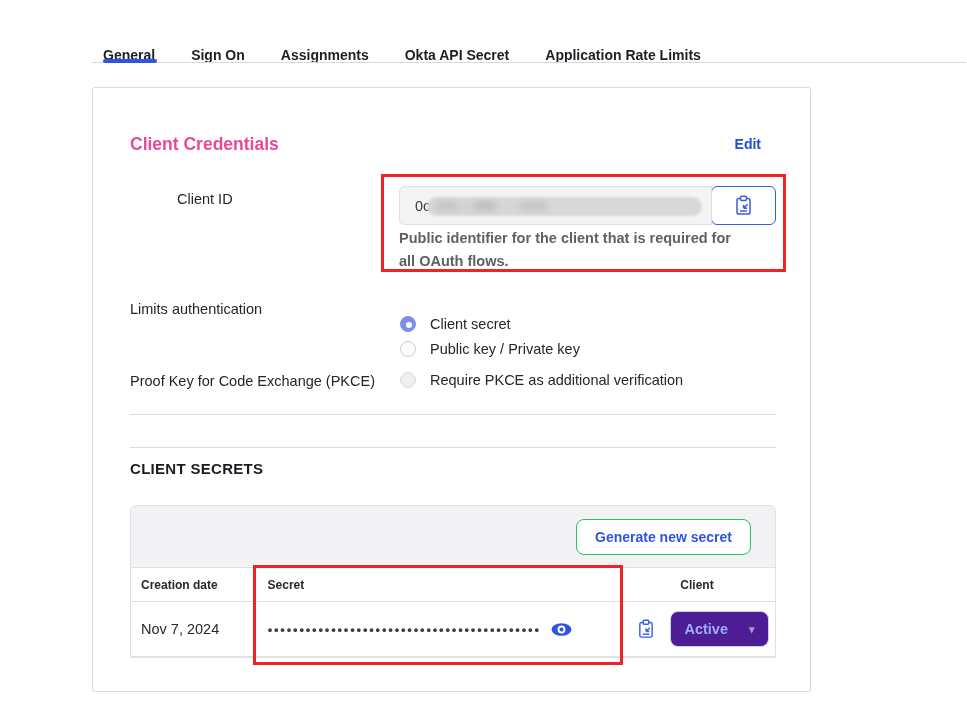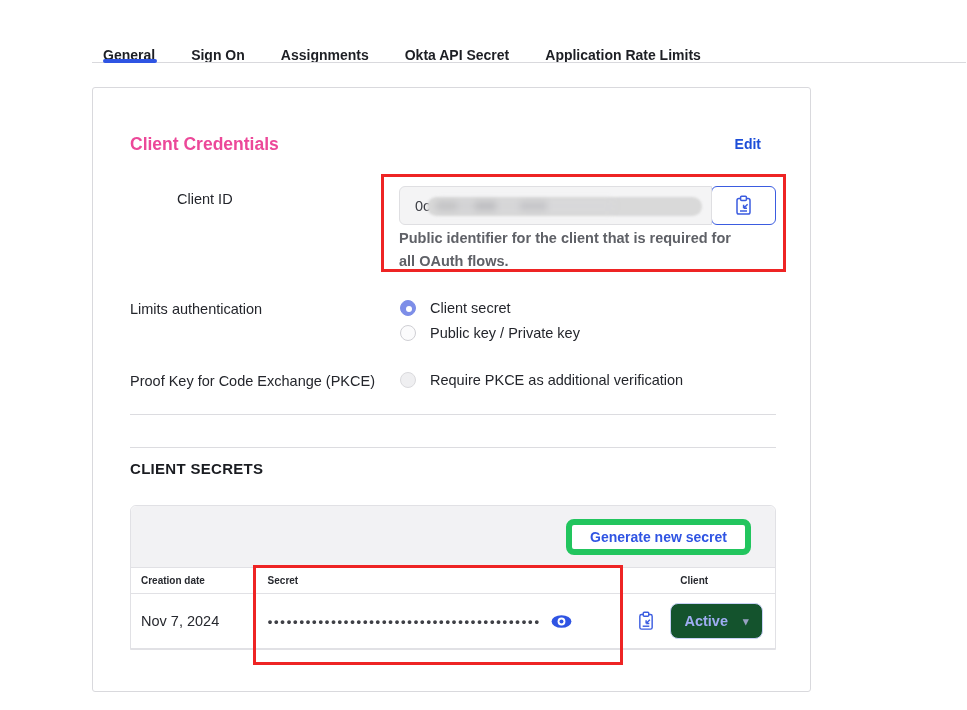--- a/index.html
+++ b/index.html
@@ -42,57 +42,57 @@
     background:linear-gradient(90deg,#c4c4c6 0 12%, #d2d2d4 12% 22%, #bfbfc2 22% 34%, #d5d5d7 34% 47%, #c6c6c9 47% 62%, #d8d8da 62% 100%);
     filter:blur(3px);
   }
   .copy-btn {
     width:65px; height:39px; margin-left:-1px; background:#fff; border:1px solid #3b5ce0;
     border-radius:6px; display:flex; align-items:center; justify-content:center; cursor:pointer;
   }
   .help-text { position:absolute; left:306px; top:139px; width:352px; font-size:14.5px; line-height:23px; color:#5f6167;font-weight:bold; }
 
   
-  .auth-group { position:absolute; left:307px; top:212px; display:flex; flex-direction:column; gap:9px; }
+  .auth-group { position:absolute; left:307px; top:228px; display:flex; flex-direction:column; gap:9px; }
   .choice-row { display:flex; align-items:center; gap:14px; cursor:pointer; }
   .radio { width:16px; height:16px; border-radius:50%; flex:0 0 auto; }
   .radio.selected { background:#7d8ee8; border:1px solid #7d8ee8; position:relative; }
   .radio.selected::after { content:""; position:absolute; left:5px; top:5px; width:6px; height:6px; border-radius:50%; background:#fff; }
   .radio.unselected { background:#fbfbfc; border:1.5px solid #cfcfd4; }
   .checkbox-circle { width:16px; height:16px; border-radius:50%; background:#efeff1; border:1.5px solid #dadadd; flex:0 0 auto; }
   .choice-label { font-size:14.5px; color:#24262c; }
   .pkce-group { position:absolute; left:307px; top:284px; }
 
   .divider { position:absolute; left:37px; width:646px; height:1px; background:#dcdce0; }
 
   .secrets-title { position:absolute; left:37px; top:372px; font-size:15px; font-weight:700; letter-spacing:.3px; color:#1a1c21; }
 
   
   .secrets-table { position:absolute; left:37px; top:417px; width:646px; border:1px solid #e1e1e5; border-radius:6px 6px 0 0; background:#fff; }
   .table-toolbar { position:relative; height:62px; background:#f2f2f4; border-radius:6px 6px 0 0; border-bottom:1px solid #e1e1e5; }
   .generate-btn {
     position:absolute; right:24px; top:13px; height:36px; padding:0 18px;
-    background:#fff; border:6px solid #22c55e; border-radius:8px;
+    background:#fff; border:1px solid #22c55e; border-radius:8px;
     color:#2f54e3; font-size:14px; font-weight:700; font-family:"Liberation Sans",sans-serif; cursor:pointer;
   }
-  .thead { display:flex; align-items:center; height:26px; border-bottom:1px solid #e1e1e5; font-size:10px; font-weight:700; color:#26282e; }
+  .thead { display:flex; align-items:center; height:34px; border-bottom:1px solid #e1e1e5; font-size:12px; font-weight:700; color:#26282e; }
   .th-date { width:125px; padding-left:10px; }
   .th-secret { width:376px; padding-left:12px; }
   .th-status { width:145px; padding-left:50px; }
   .trow { display:flex; align-items:center; height:55px; border-bottom:1px solid #e1e1e5; font-size:14.5px; color:#26282e; }
   .td-date { width:125px; padding-left:10px; }
   .td-secret { width:376px; padding-left:12px; display:flex; align-items:center; }
   .secret-dots { font-size:13px; letter-spacing:1.8px; color:#3f4046; font-weight:700; white-space:nowrap; }
   .eye-btn { margin-left:10px; background:none; border:none; cursor:pointer; display:flex; align-items:center; }
   .td-status { width:145px; padding-left:7px; display:flex; align-items:center; gap:15px; }
   .row-copy { background:none; border:none; cursor:pointer; display:flex; align-items:center; }
   .status-btn {
-    height:36px; padding:0 13px; background:#14532d; border:1.5px solid #c9d1f7; border-radius:8px;
+    height:36px; padding:0 13px; background:#4c1d95; border:1.5px solid #c9d1f7; border-radius:8px;
     color:#9fadf2; font-size:14.5px; font-weight:700; font-family:"Liberation Sans",sans-serif;
-    display:flex; align-items:center; gap:15px; cursor:pointer;
+    display:flex; align-items:center; gap:21px; cursor:pointer;
   }
   .status-caret { font-size:11px; color:#98a1c2; }
 
   
   .hl-box { position:absolute; border:3px solid #ee2424; pointer-events:none; z-index:10; }
   .hl-clientid { left:381px; top:174px; width:405px; height:98px; }
   .hl-secret { left:253px; top:565px; width:370px; height:100px; }
 
   svg { display:block; }
 </style>

